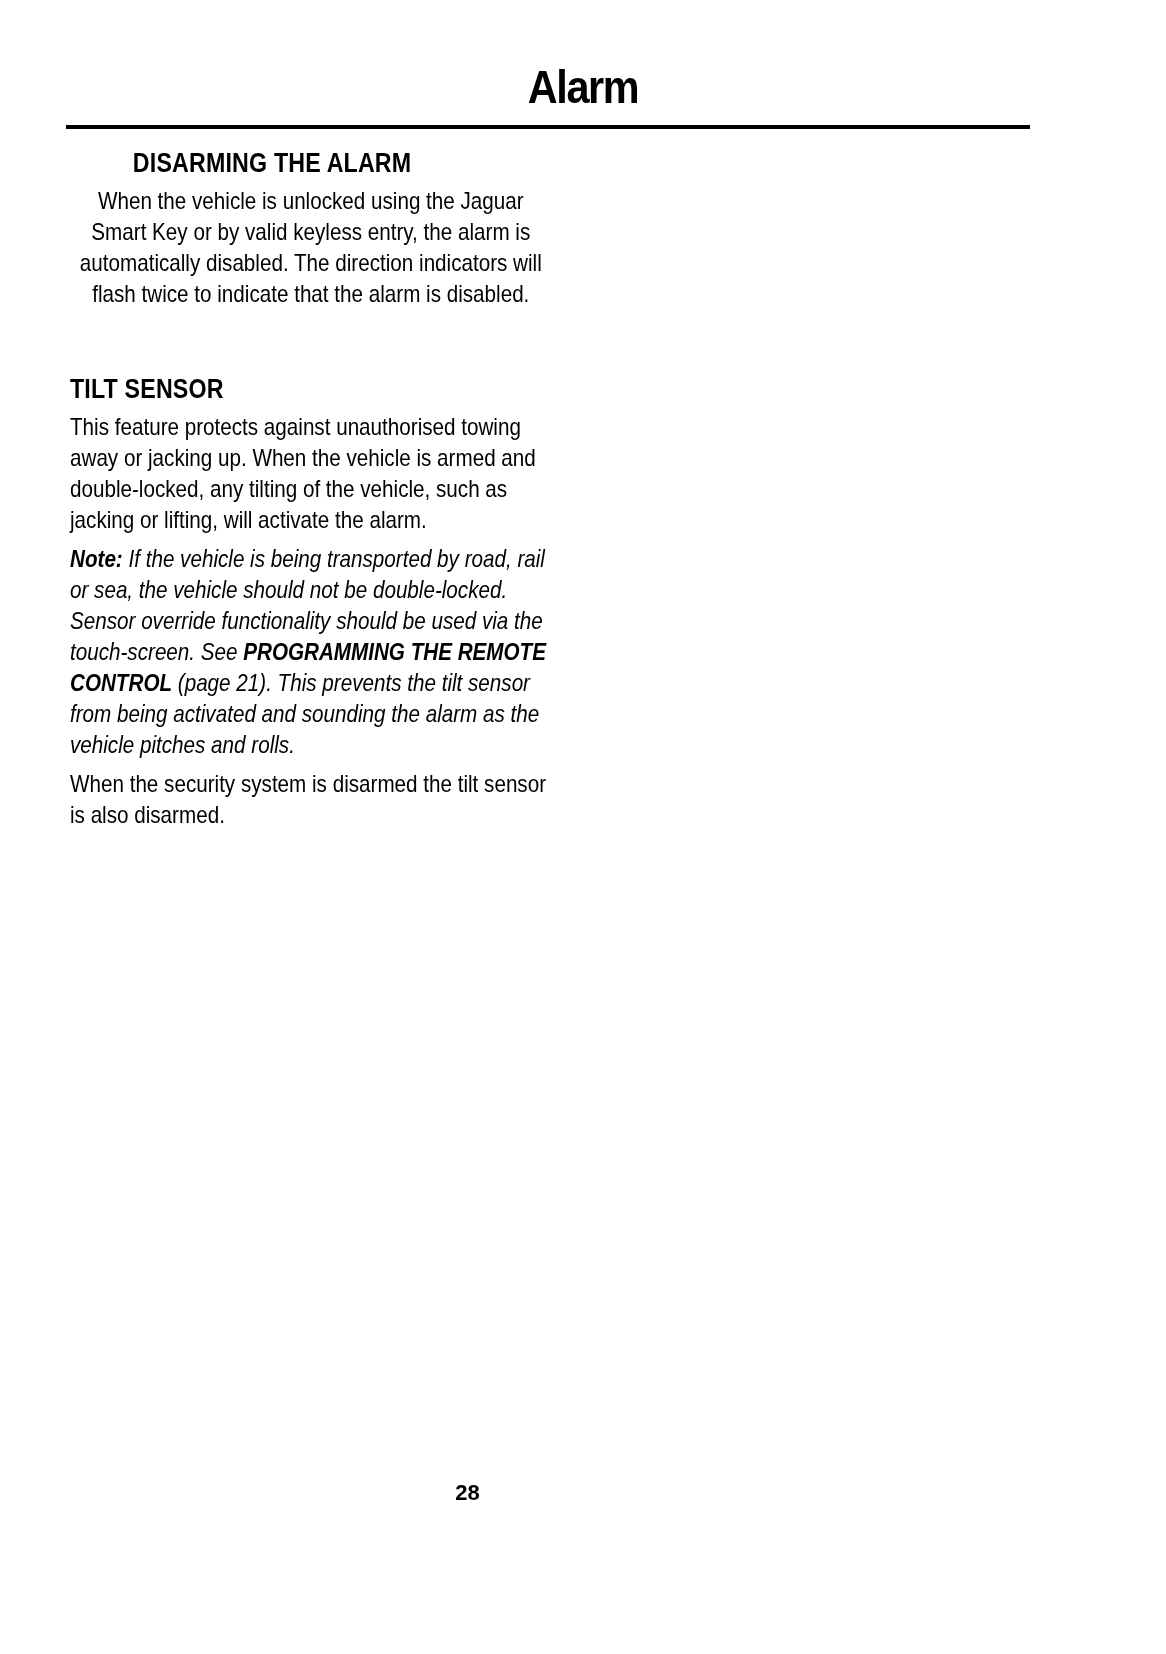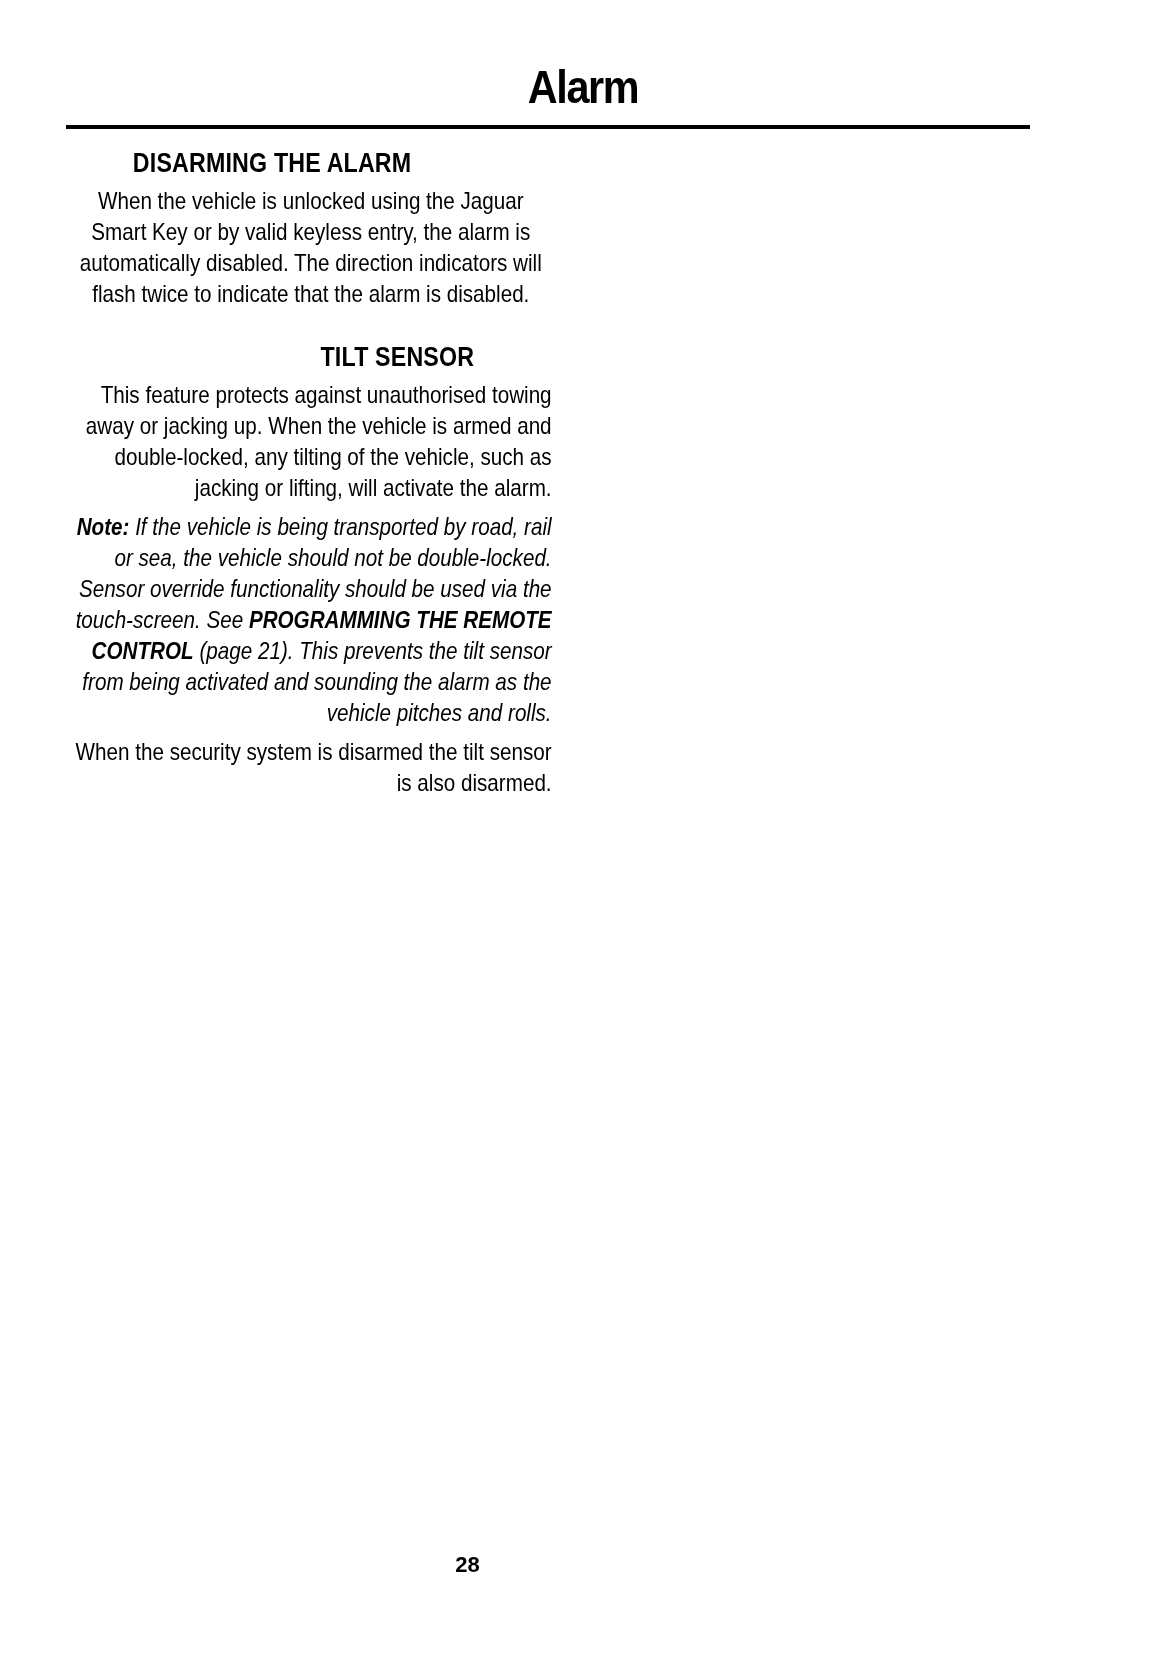--- a/index.html
+++ b/index.html
@@ -16,35 +16,35 @@
     letter-spacing: 0.2px; transform: scaleX(0.86); transform-origin: left center; white-space: nowrap;
     margin: 0;
   }
   .p {
     font-size: 24px; line-height: 31px; margin: 0; transform: scaleX(0.86); transform-origin: left top;
     width: 560px;
   }
   .i { font-style: italic; }
   .b { font-weight: bold; }
   .page-number {
-    position: absolute; top: 1552px; left: 0; width: 935px; text-align: center;
+    position: absolute; top: 1480px; left: 0; width: 935px; text-align: center;
     font-family: "Liberation Sans", sans-serif; font-weight: bold; font-size: 22px;
   }
 </style>
 </head>
 <body>
 
 <div class="page-title">Alarm</div>
 <div class="rule"></div>
 
 <div class="col" style="top:148px;text-align:center;">
   <h2 class="h2">DISARMING THE ALARM</h2>
   <p class="p" style="margin-top:6px;">When the vehicle is unlocked using the Jaguar Smart Key or by valid keyless entry, the alarm is automatically disabled. The direction indicators will flash twice to indicate that the alarm is disabled.</p>
 </div>
 
-<div class="col" style="top:342px;text-align:right;">
+<div class="col" style="top:374px;">
   <h2 class="h2">TILT SENSOR</h2>
   <p class="p" style="margin-top:6px;">This feature protects against unauthorised towing away or jacking up. When the vehicle is armed and double-locked, any tilting of the vehicle, such as jacking or lifting, will activate the alarm.</p>
   <p class="p i" style="margin-top:8px;"><span class="b">Note:</span><span> If the vehicle is being transported by road, rail or sea, the vehicle should not be double-locked. Sensor override functionality should be used via the touch-screen. See </span><span class="b">PROGRAMMING THE REMOTE CONTROL</span><span> (page 21). This prevents the tilt sensor from being activated and sounding the alarm as the vehicle pitches and rolls.</span></p>
   <p class="p" style="margin-top:8px;">When the security system is disarmed the tilt sensor is also disarmed.</p>
 </div>
 
 <div class="page-number">28</div>
 
 </body></html>

